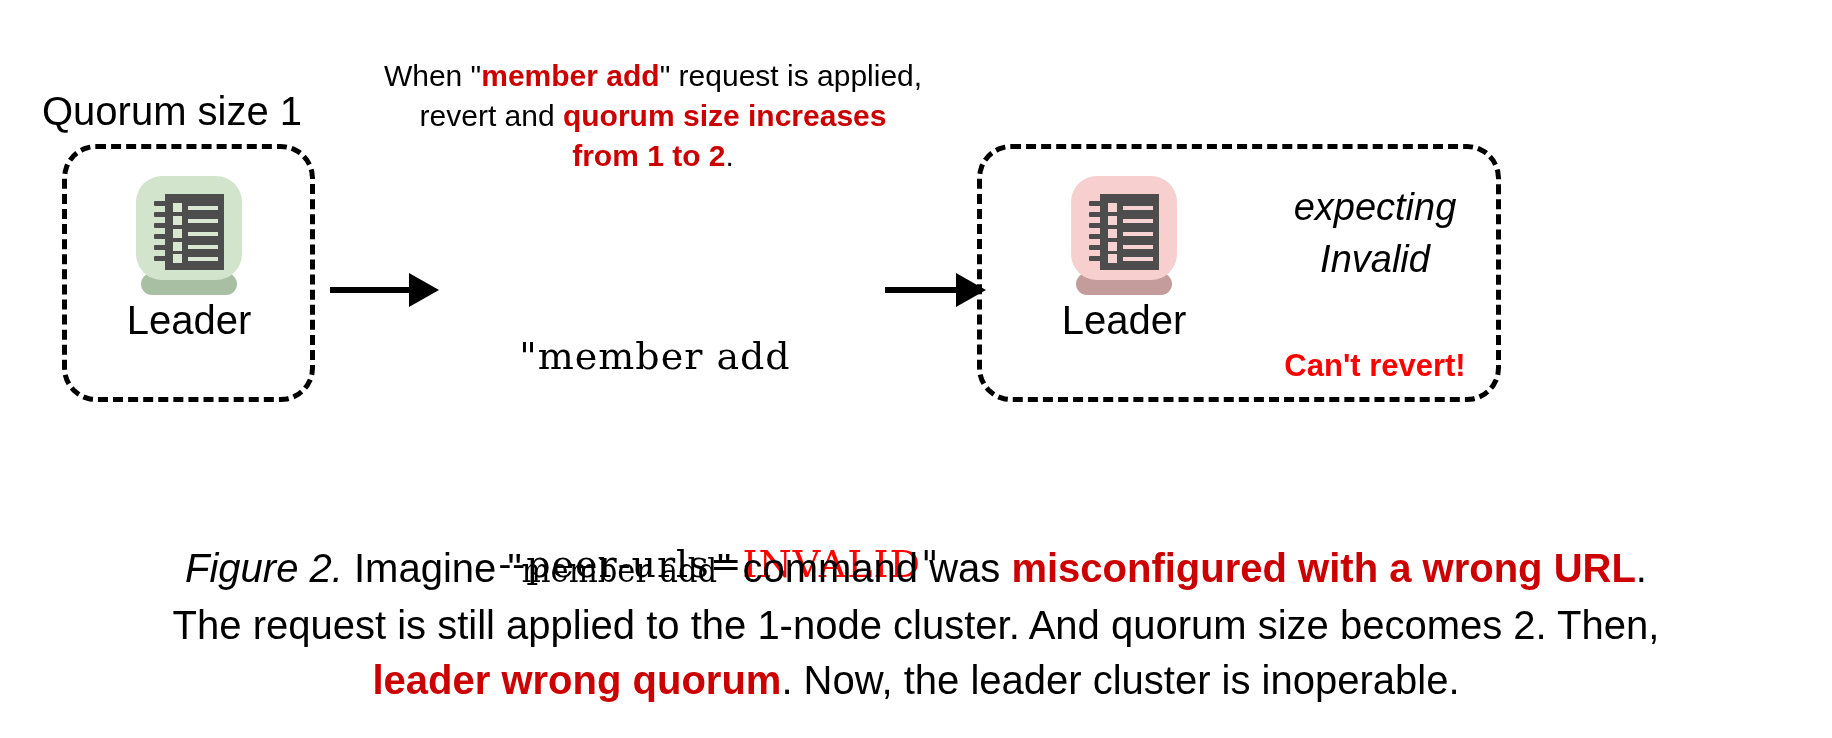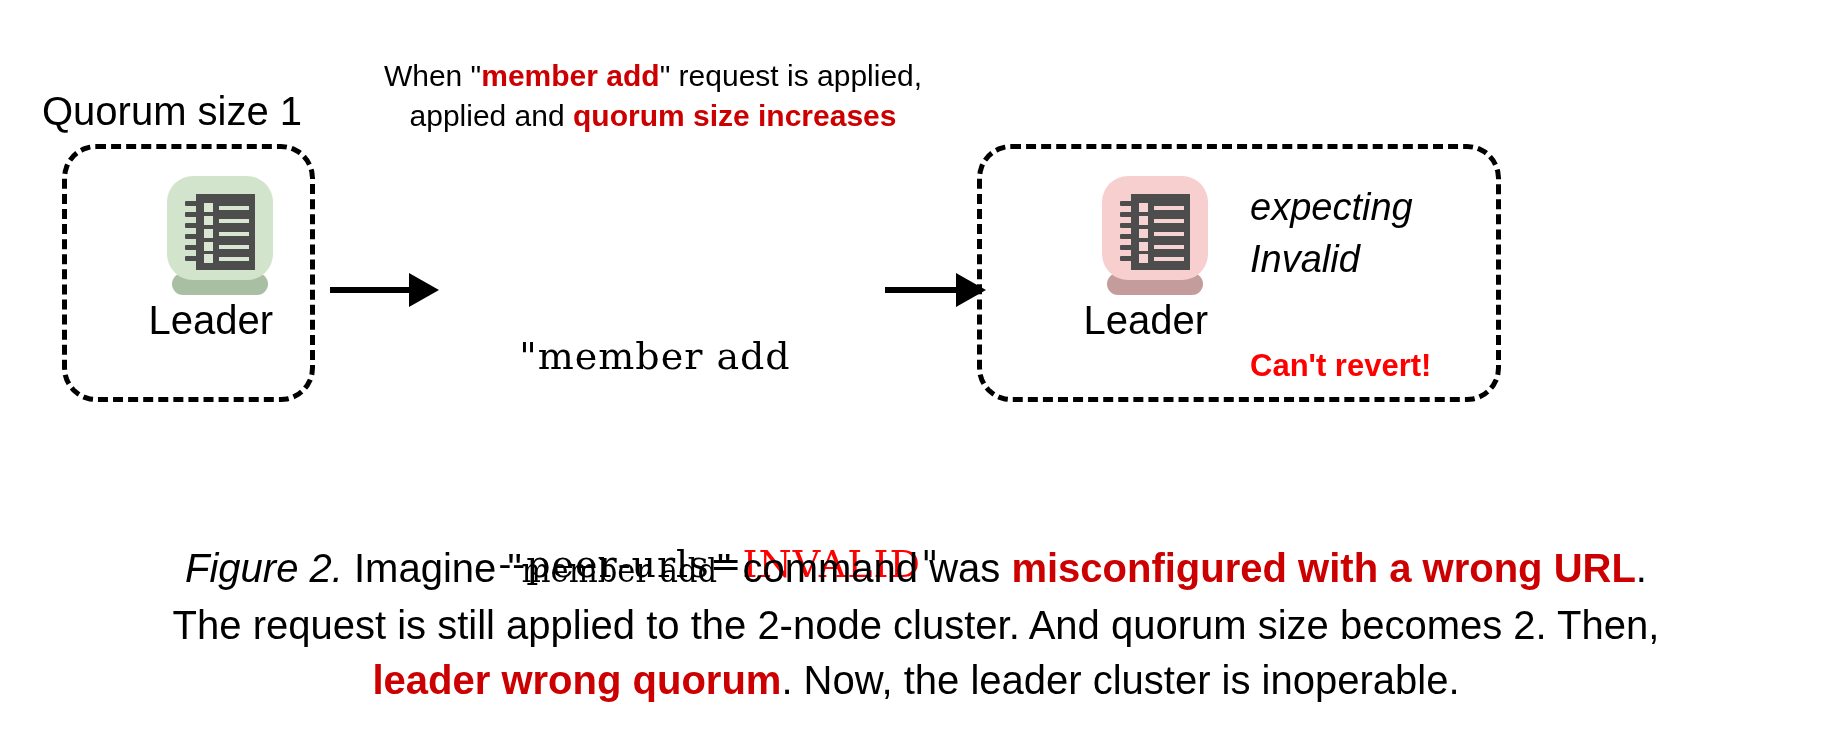--- a/index.html
+++ b/index.html
@@ -37,21 +37,21 @@
     border: 5px dashed #000000;
     border-radius: 34px;
     box-sizing: border-box;
     background: transparent;
   }
 
   .node {
     position: absolute;
     display: flex;
     flex-direction: column;
-    align-items: flex-end;
+    align-items: center;
   }
 
   
   .node-tile {
     position: relative;
     width: 106px;
     height: 112px;
     border-radius: 26px;
     display: flex;
     align-items: center;
@@ -123,30 +123,30 @@
     line-height: 52px;
     letter-spacing: 1px;
     color: #000;
     white-space: pre;
   }
   .command .cmd-invalid { color: #FF0000; }
 
   
   .status {
     position: absolute;
-    text-align: left;
+    text-align: center;
     font-style: italic;
     font-size: 38px;
     line-height: 52px;
     color: #000;
     white-space: nowrap;
   }
   .status-warn {
     position: absolute;
-    text-align: left;
+    text-align: center;
     font-size: 31px;
     font-weight: bold;
     color: #FF0000;
     white-space: nowrap;
     font-style: normal;
   }
 
   
   .caption {
     position: absolute;
@@ -221,21 +221,24 @@
   <div class="arrow" style="left:330px; top:257px;">
     <div class="shaft" style="width:80px;"></div>
     <div class="head"></div>
   </div>
 
   <div class="annotation" style="left:353px; top:40px; width:600px;">
     <div>
       <span>When "</span><span class="hi">member add</span><span>" request is applied,</span>
     </div>
     <div>
-      <span>applied and </span><span class="hi">quorum size increases</span>
+      <span>revert and </span><span class="hi">quorum size increases</span>
+    </div>
+    <div>
+      <span class="hi">from 1 to 2</span><span>.</span>
     </div>
   </div>
 
   <div class="command" style="left:420px; top:210px; width:470px;">
     <div>"member add</div>
     <div>
       <span>--peer-urls=</span><span class="cmd-invalid">INVALID</span><span>"</span>
     </div>
   </div>
 
@@ -284,19 +287,19 @@
     <div>expecting</div>
     <div>Invalid</div>
   </div>
 
   <div class="status-warn" style="left:1250px; top:332px; width:250px;">Can't revert!</div>
 
   <div class="caption" style="top:525px;">
     <div class="caption-line">
       <span class="fig">Figure 2.</span><span> Imagine "</span><span class="mono">member add</span><span>" command was </span><span class="hi">misconfigured with a wrong URL</span><span>.</span>
     </div>
-    <div class="caption-line">The request is still applied to the 2-node cluster. And quorum size becomes 2. Then,</div>
+    <div class="caption-line">The request is still applied to the 1-node cluster. And quorum size becomes 2. Then,</div>
     <div class="caption-line">
       <span class="hi">leader wrong quorum</span><span>. Now, the leader cluster is inoperable.</span>
     </div>
   </div>
 
 </div>
 
 </body></html>

